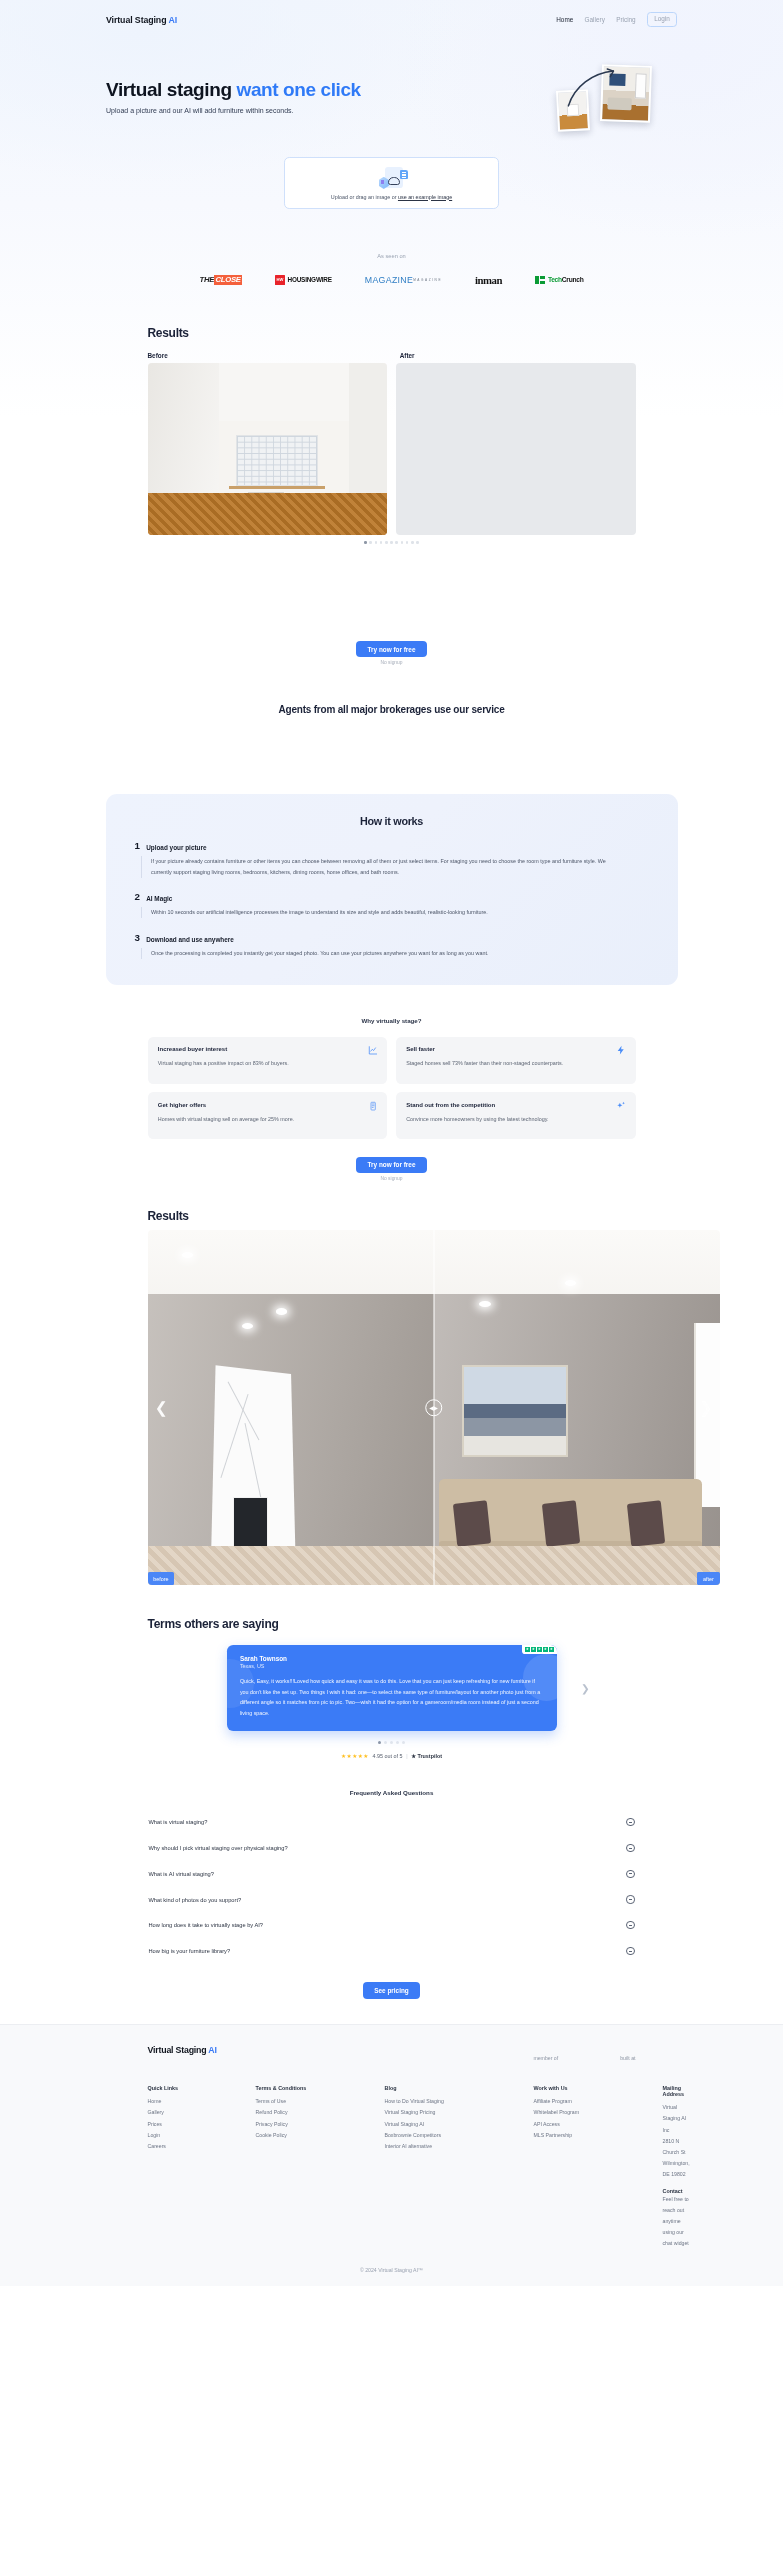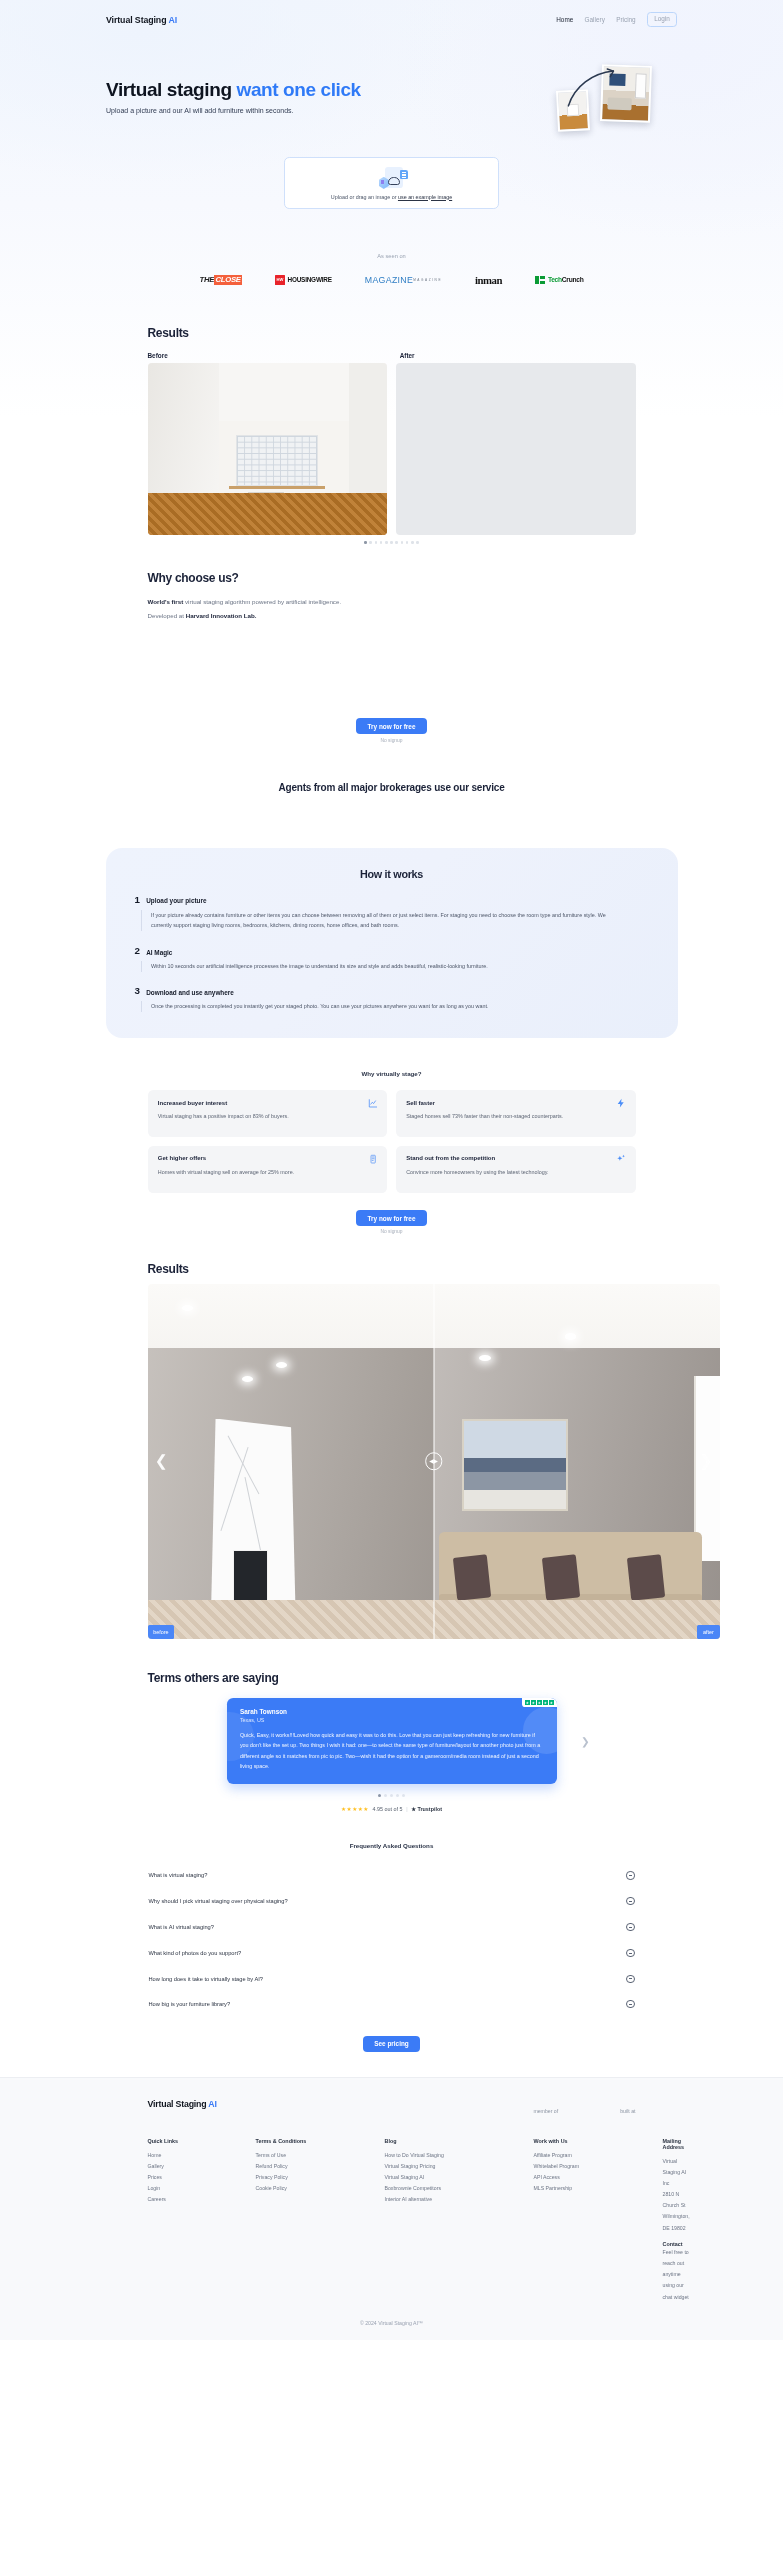--- a/index.html
+++ b/index.html
@@ -143,23 +143,23 @@
   .btn-primary {
     display:inline-block; background:#3b7bf6; color:#fff; border:none;
     border-radius: 4.1px; padding: 4.6px 11.3px; font-size: 6.4px; font-weight:700;
     cursor:pointer; font-family:"Liberation Sans", sans-serif;
   }
   .cta .nosignup { margin-top: 3.1px; font-size: 4.9px; color:#a7aeba; }
   .brokerages { text-align:center; margin-top: 39px; font-size: 10px; font-weight:800; color:#1b2238; letter-spacing:-0.2px;}
 
   
   .how {
-    margin-top: 55px; width: 572px; margin-left:auto; margin-right:auto;
+    margin-top: 79px; width: 572px; margin-left:auto; margin-right:auto;
     background: linear-gradient(135deg,#eef3fd 0%, #eef2fc 45%, #e9effb 100%);
-    border-radius: 16px; padding: 20.6px 29px 26px;
+    border-radius: 11px; padding: 20.6px 29px 26px;
   }
   .how h2 { text-align:center; font-size: 10.8px; font-weight:800; color:#1b2238; letter-spacing:-0.3px;}
   .step { margin-top: 15.5px; }
   .step-head { display:flex; align-items:flex-end; gap: 6.2px; }
   .step-num { font-size: 9.8px; font-weight:800; color:#141a28; line-height:.9; }
   .step-title { font-size: 6.4px; font-weight:800; color:#141a28; }
   .step-body { margin-left: 6.2px; padding-left: 9.3px; border-left: 0.5px solid #d5dcec; margin-top:5.2px; }
   .step-body p { font-size: 5.4px; color:#4d5668; line-height: 2.0; max-width: 464px; }
 
   
@@ -390,27 +390,20 @@
           <i></i>
           <i></i>
           <i></i>
           <i></i>
           <i></i>
           <i></i>
       </div>
     </div>
   </section>
 
-  <section class="sec why">
-    <div class="container">
-      <h2 class="section-title">Why choose us?</h2>
-      <p><b>World's first</b><span> virtual staging algorithm powered by artificial intelligence.</span></p>
-      <p style="margin-top:2.1px"><span>Developed at </span><b>Harvard Innovation Lab.</b></p>
-    </div>
-  </section>
 
   <section class="sec cta" style="margin-top:97px">
     <button class="btn-primary">Try now for free</button>
     <div class="nosignup">No signup</div>
   </section>
 
   <div class="brokerages">Agents from all major brokerages use our service</div>
 
   <section class="how">
     <h2>How it works</h2>

